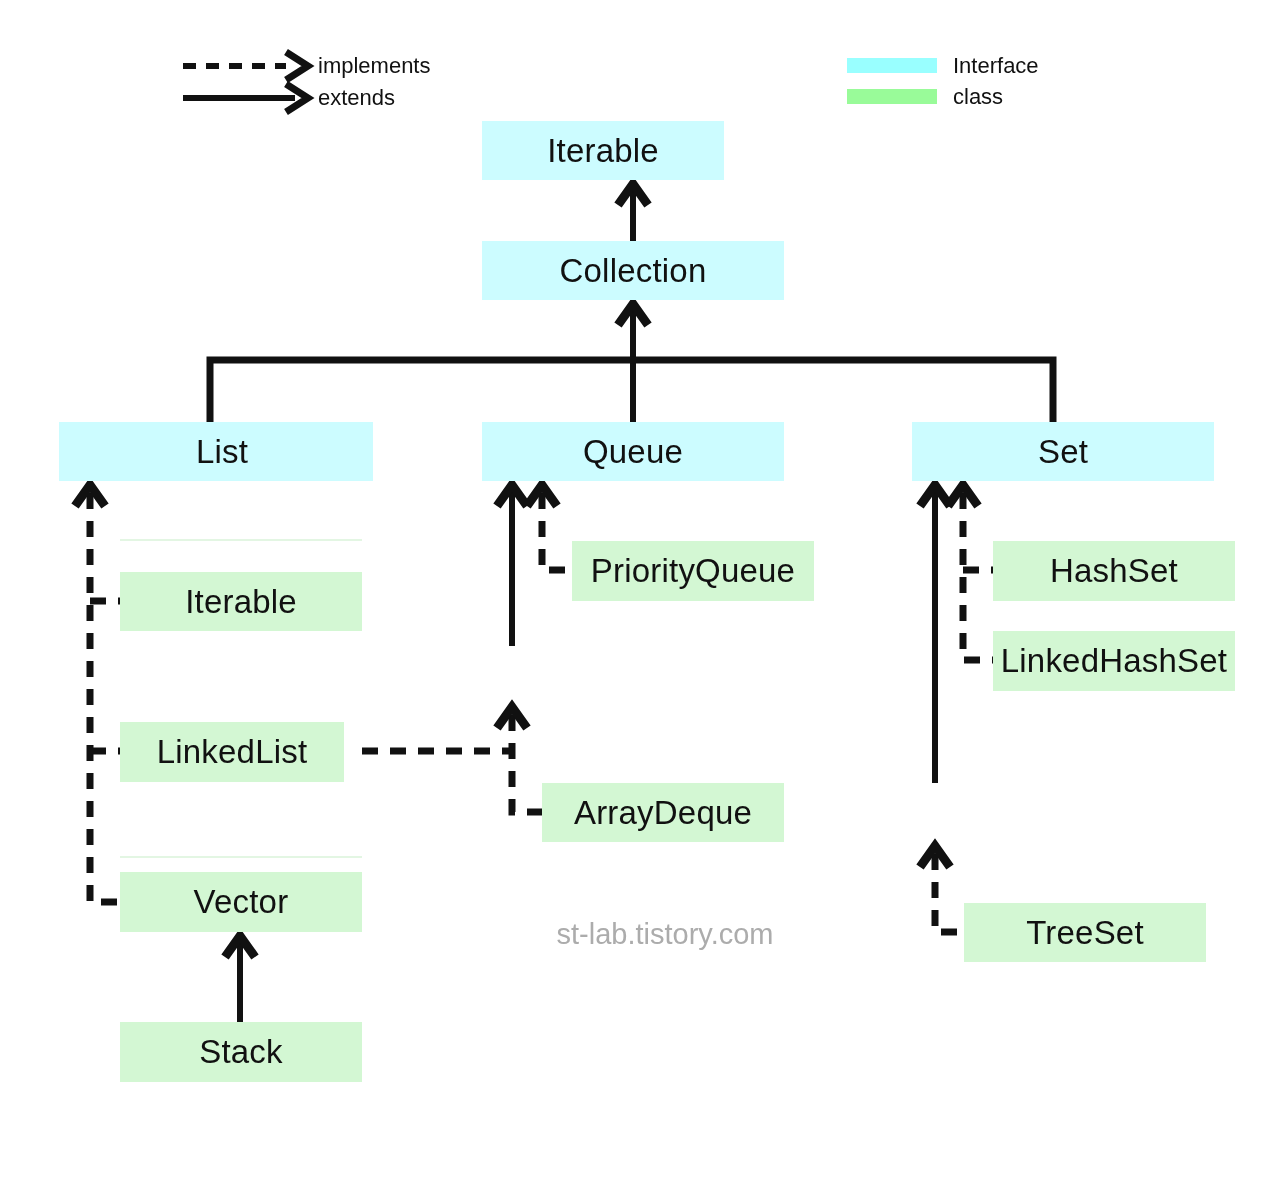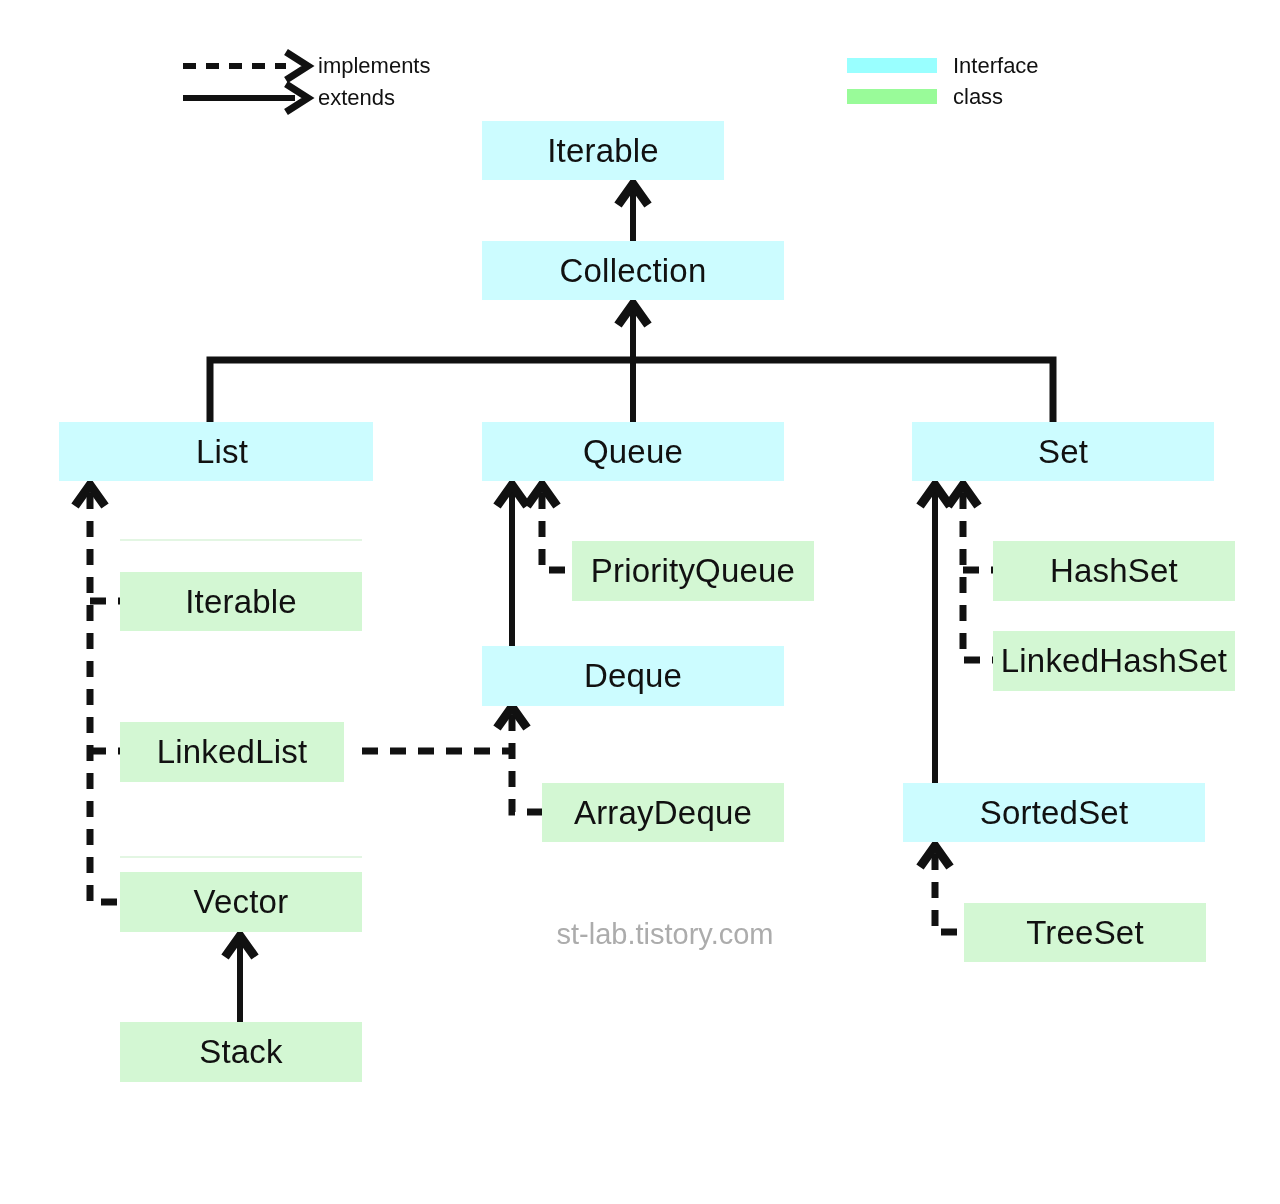--- a/index.html
+++ b/index.html
@@ -167,22 +167,20 @@
     <div class="legend-type-label" style="top:13px;">Interface</div>
     <div class="swatch swatch-cls" style="top:49px;"></div>
     <div class="legend-type-label" style="top:44px;">class</div>
   </div>
 
   <div class="node iface" style="left:482px; top:121px; width:242px; height:59px;">Iterable</div>
   <div class="node iface" style="left:482px; top:241px; width:302px; height:59px;">Collection</div>
   <div class="node iface" style="left:59px;  top:422px; width:302px; height:59px;padding-left:12px;">List</div>
   <div class="node iface" style="left:482px; top:422px; width:302px; height:59px;">Queue</div>
   <div class="node iface" style="left:912px; top:422px; width:302px; height:59px;">Set</div>
-  <div class="node iface" style="left:482px; top:646px; width:302px; height:60px;">Deque</div>
-  <div class="node iface" style="left:903px; top:783px; width:302px; height:59px;">SortedSet</div>
 
   <div class="node cls" style="left:120px; top:572px; width:242px; height:59px;">Iterable</div>
   <div class="node cls" style="left:572px; top:541px; width:242px; height:60px;">PriorityQueue</div>
   <div class="node cls" style="left:993px; top:541px; width:242px; height:60px;">HashSet</div>
   <div class="node cls" style="left:993px; top:631px; width:242px; height:60px;">LinkedHashSet</div>
   <div class="node cls" style="left:120px; top:722px; width:224px; height:60px;">LinkedList</div>
   <div class="node cls" style="left:542px; top:783px; width:242px; height:59px;">ArrayDeque</div>
   <div class="node cls" style="left:120px; top:872px; width:242px; height:60px;">Vector</div>
   <div class="node cls" style="left:964px; top:903px; width:242px; height:59px;">TreeSet</div>
   <div class="node cls" style="left:120px; top:1022px; width:242px; height:60px;">Stack</div>

